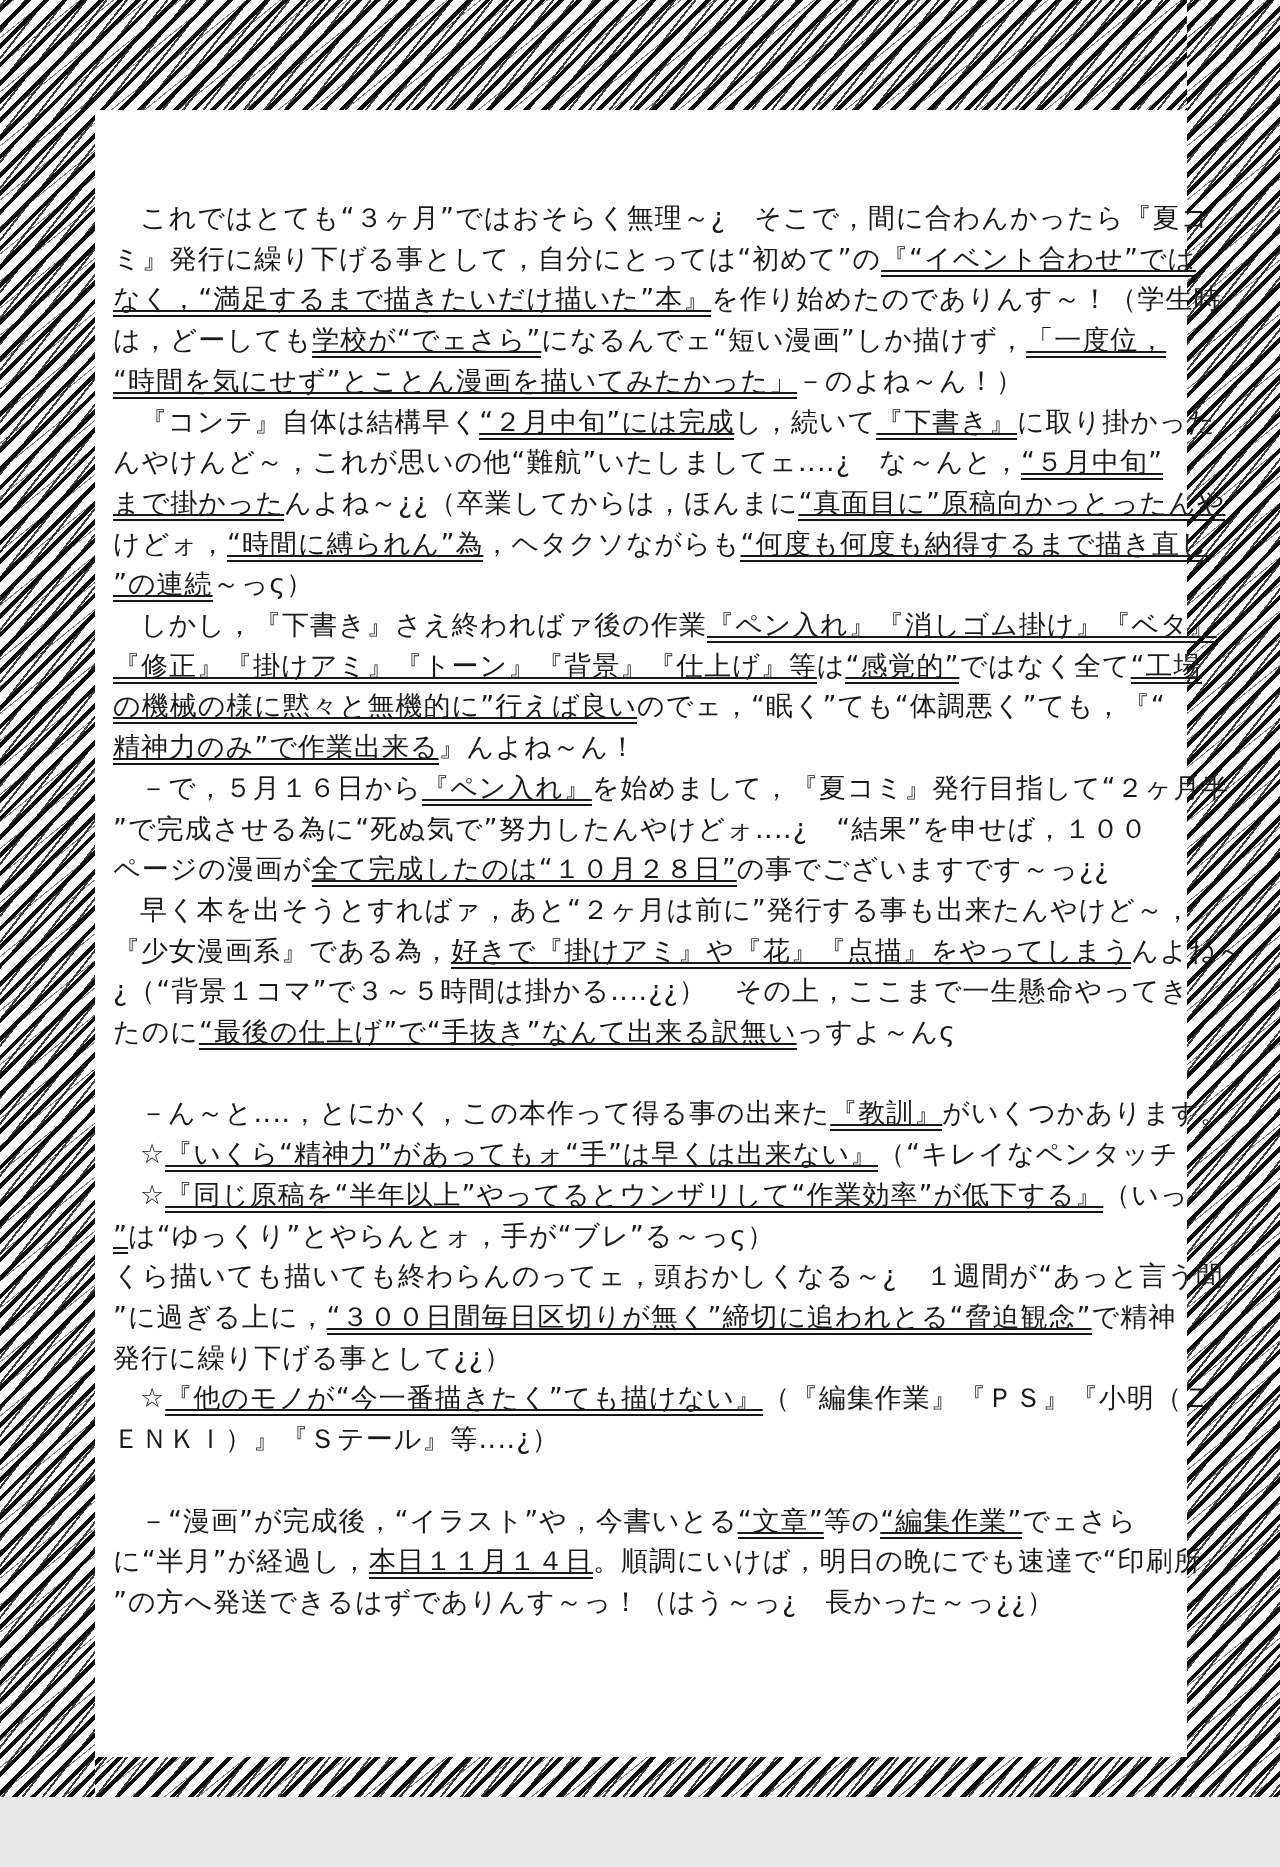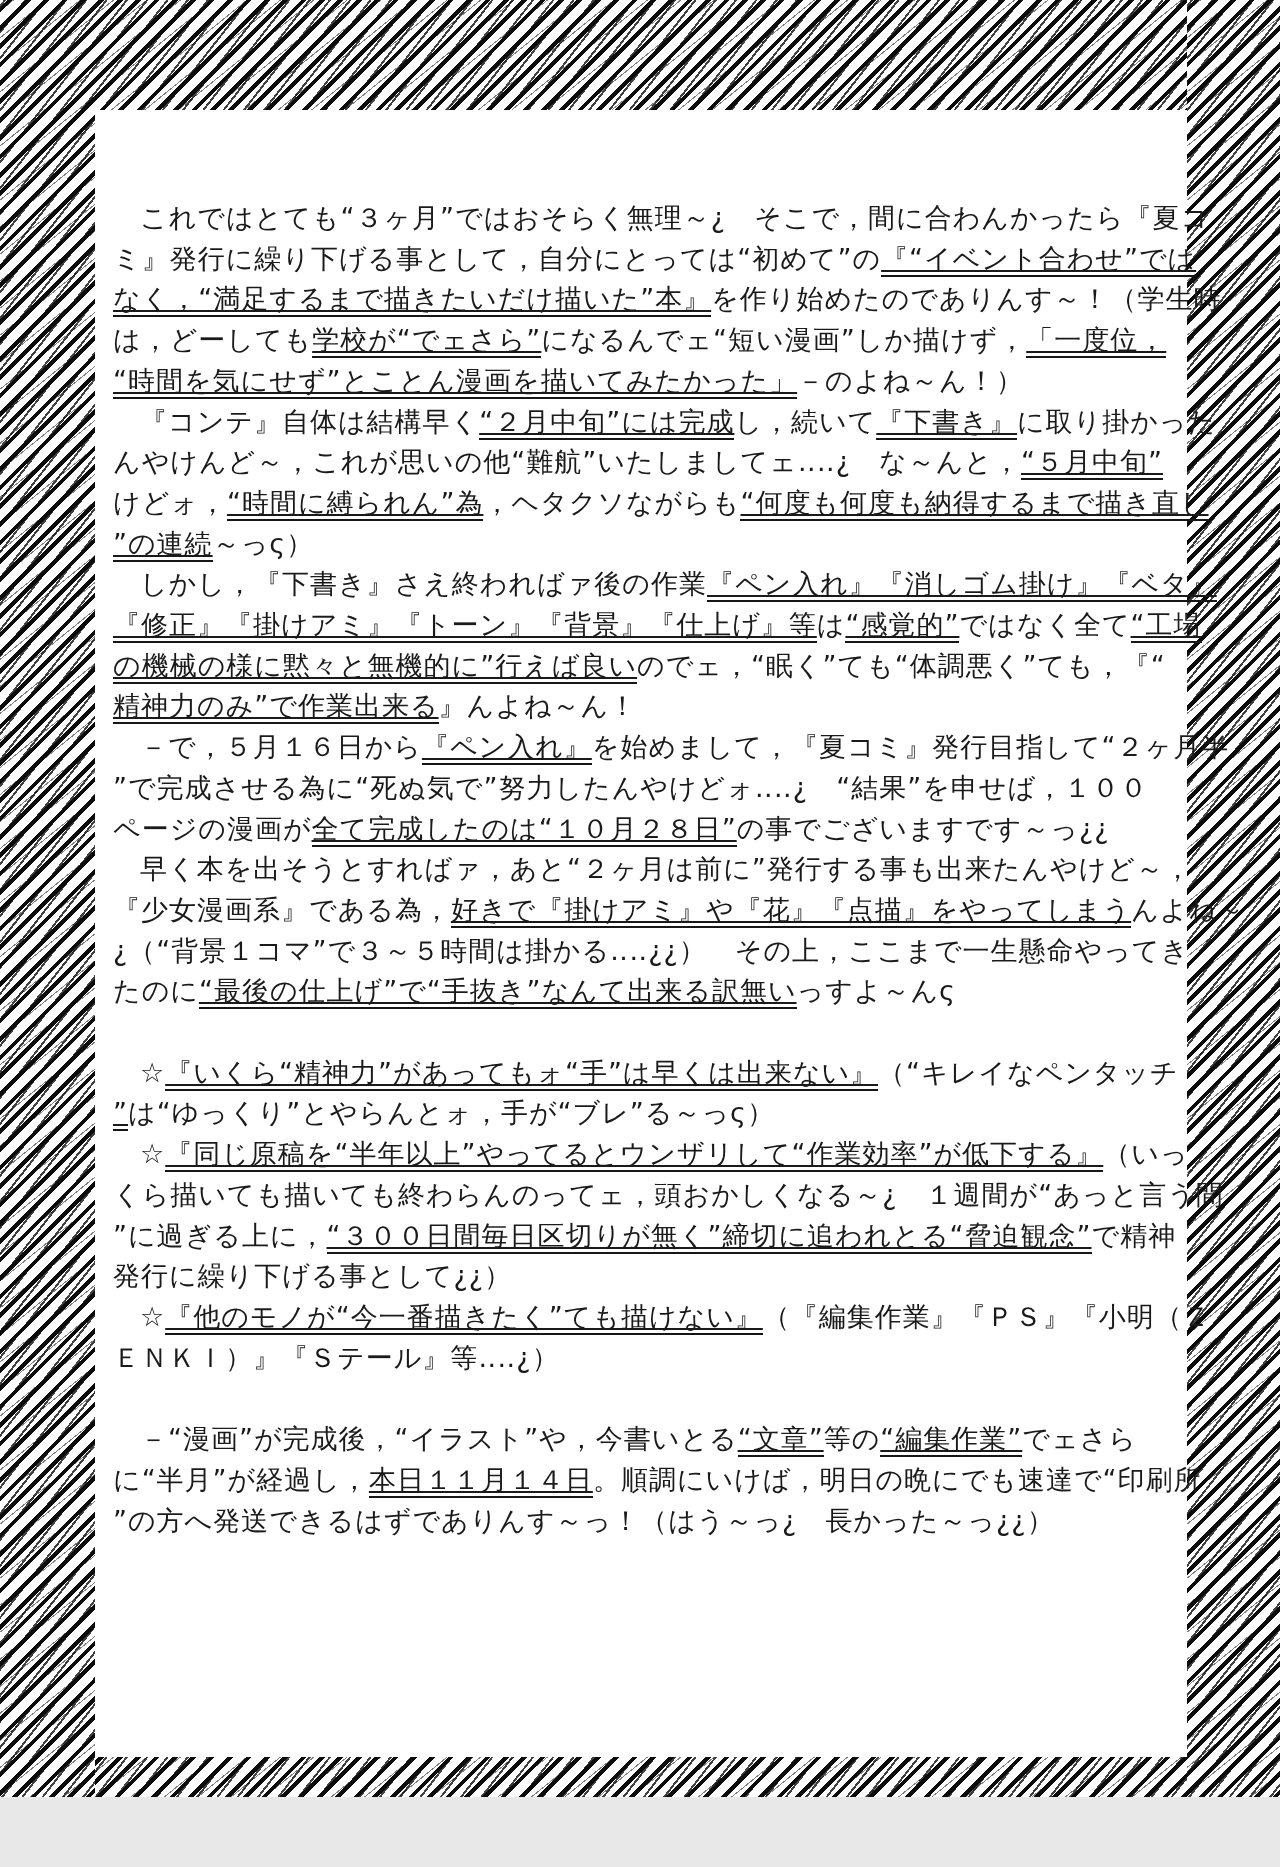--- a/index.html
+++ b/index.html
@@ -66,37 +66,39 @@
 
   <div class="content">
     <div class="text-block">
         <div class="line indent"><span>これではとても“３ヶ月”ではおそらく無理～¿　そこで，間に合わんかったら『夏コ</span></div>
         <div class="line"><span>ミ』発行に繰り下げる事として，自分にとっては“初めて”の</span><span class="u">『“イベント合わせ”では</span></div>
         <div class="line"><span class="u">なく，“満足するまで描きたいだけ描いた”本』</span><span>を作り始めたのでありんす～！（学生時</span></div>
         <div class="line"><span>は，どーしても</span><span class="u">学校が“でェさら”</span><span>になるんでェ“短い漫画”しか描けず，</span><span class="u">「一度位，</span></div>
         <div class="line"><span class="u">“時間を気にせず”とことん漫画を描いてみたかった」</span><span>－のよね～ん！）</span></div>
         <div class="line indent"><span>『コンテ』自体は結構早く</span><span class="u">“２月中旬”には完成</span><span>し，続いて</span><span class="u">『下書き』</span><span>に取り掛かった</span></div>
         <div class="line"><span>んやけんど～，これが思いの他“難航”いたしましてェ‥‥¿　な～んと，</span><span class="u">“５月中旬”</span></div>
+        <div class="line"><span class="u">まで掛かった</span><span>んよね～¿¿（卒業してからは，ほんまに</span><span class="u">“真面目に”原稿向かっとったんや</span></div>
         <div class="line"><span>けどォ，</span><span class="u">“時間に縛られん”為</span><span>，ヘタクソながらも</span><span class="u">“何度も何度も納得するまで描き直し</span></div>
         <div class="line"><span class="u">”の連続</span><span>～っς）</span></div>
         <div class="line indent"><span>しかし，『下書き』さえ終わればァ後の作業</span><span class="u">『ペン入れ』『消しゴム掛け』『ベタ』</span></div>
         <div class="line"><span class="u">『修正』『掛けアミ』『トーン』『背景』『仕上げ』等</span><span>は</span><span class="u">“感覚的”</span><span>ではなく全て</span><span class="u">“工場</span></div>
         <div class="line"><span class="u">の機械の様に黙々と無機的に”行えば良い</span><span>のでェ，“眠く”ても“体調悪く”ても，『“</span></div>
         <div class="line"><span class="u">精神力のみ”で作業出来る</span><span>』んよね～ん！</span></div>
         <div class="line indent"><span>－で，５月１６日から</span><span class="u">『ペン入れ』</span><span>を始めまして，『夏コミ』発行目指して“２ヶ月半</span></div>
         <div class="line"><span>”で完成させる為に“死ぬ気で”努力したんやけどォ‥‥¿　“結果”を申せば，１００</span></div>
         <div class="line"><span>ページの漫画が</span><span class="u">全て完成したのは“１０月２８日”</span><span>の事でございますです～っ¿¿</span></div>
         <div class="line indent"><span>早く本を出そうとすればァ，あと“２ヶ月は前に”発行する事も出来たんやけど～，</span></div>
         <div class="line"><span>『少女漫画系』である為，</span><span class="u">好きで『掛けアミ』や『花』『点描』をやってしまう</span><span>んよね～</span></div>
         <div class="line"><span>¿（“背景１コマ”で３～５時間は掛かる‥‥¿¿）　その上，ここまで一生懸命やってき</span></div>
         <div class="line"><span>たのに</span><span class="u">“最後の仕上げ”で“手抜き”なんて出来る訳無い</span><span>っすよ～んς</span></div>
         <div class="line">&nbsp;</div>
+        <div class="line indent"><span>－ん～と‥‥，とにかく，この本作って得る事の出来た</span><span class="u">『教訓』</span><span>がいくつかあります。</span></div>
         <div class="line indent"><span>☆</span><span class="u">『いくら“精神力”があってもォ“手”は早くは出来ない』</span><span>（“キレイなペンタッチ</span></div>
+        <div class="line indent"><span>☆</span><span class="u">『同じ原稿を“半年以上”やってるとウンザリして“作業効率”が低下する』</span><span>（いっ</span></div>
         <div class="line"><span class="u">”</span><span>は“ゆっくり”とやらんとォ，手が“ブレ”る～っς）</span></div>
-        <div class="line indent"><span>☆</span><span class="u">『同じ原稿を“半年以上”やってるとウンザリして“作業効率”が低下する』</span><span>（いっ</span></div>
         <div class="line"><span>くら描いても描いても終わらんのってェ，頭おかしくなる～¿　１週間が“あっと言う間</span></div>
         <div class="line"><span>”に過ぎる上に，</span><span class="u">“３００日間毎日区切りが無く”締切に追われとる“脅迫観念”</span><span>で精神</span></div>
         <div class="line"><span>発行に繰り下げる事として¿¿）</span></div>
         <div class="line indent"><span>☆</span><span class="u">『他のモノが“今一番描きたく”ても描けない』</span><span>（『編集作業』『ＰＳ』『小明（Ｚ</span></div>
         <div class="line"><span>ＥＮＫＩ）』『Ｓテール』等‥‥¿）</span></div>
         <div class="line">&nbsp;</div>
         <div class="line indent"><span>－“漫画”が完成後，“イラスト”や，今書いとる</span><span class="u">“文章”</span><span>等の</span><span class="u">“編集作業”</span><span>でェさら</span></div>
         <div class="line"><span>に“半月”が経過し，</span><span class="u">本日１１月１４日</span><span>。順調にいけば，明日の晩にでも速達で“印刷所</span></div>
         <div class="line"><span>”の方へ発送できるはずでありんす～っ！（はう～っ¿　長かった～っ¿¿）</span></div>
       </div>

